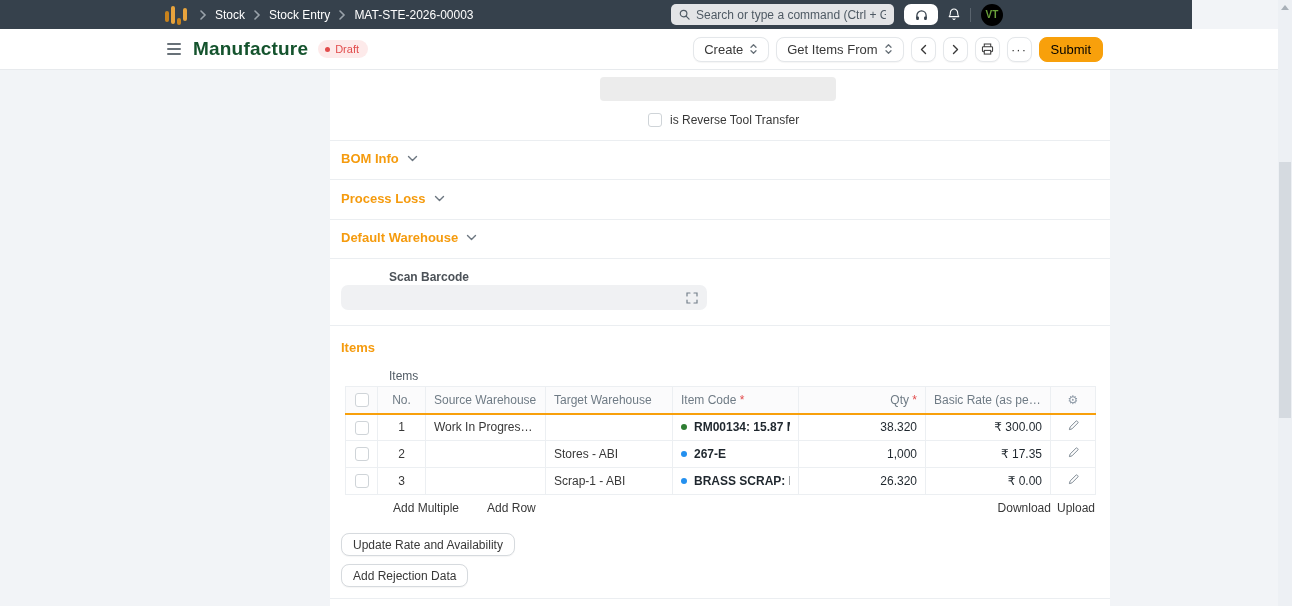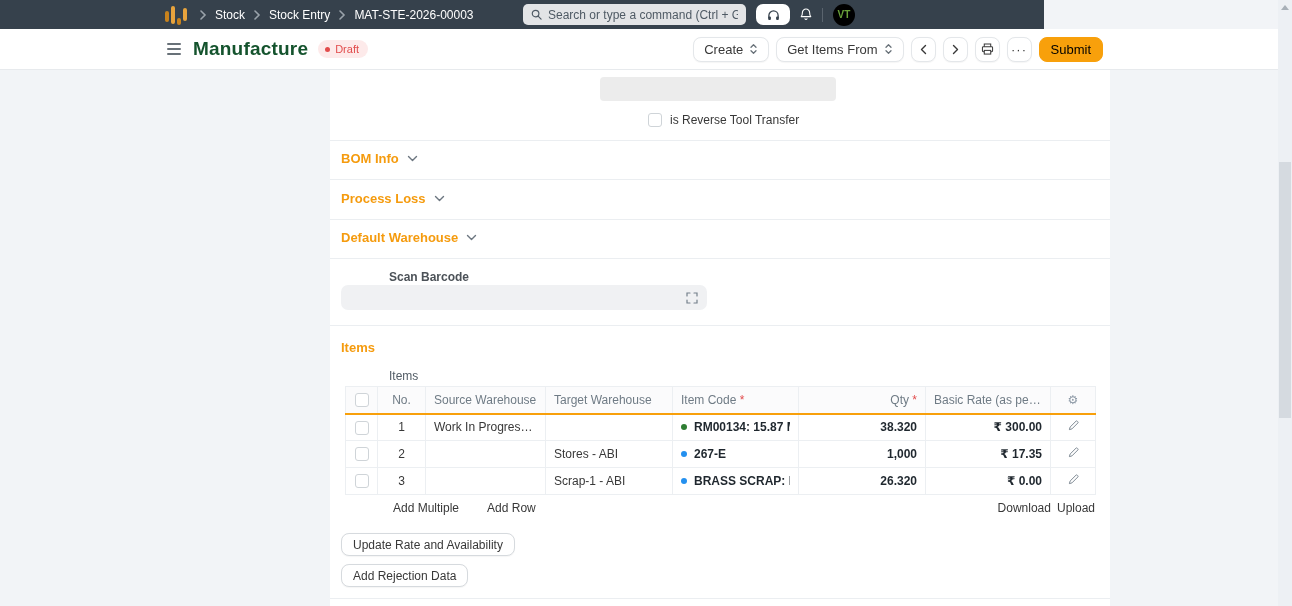--- a/index.html
+++ b/index.html
@@ -1,21 +1,21 @@
 <!DOCTYPE html>
 <html><head>
 <meta charset="utf-8">
 <style>
   * { margin:0; padding:0; box-sizing:border-box; }
   html,body { width:1292px; height:606px; }
   body { font-family:"Liberation Sans","DejaVu Sans",sans-serif; font-size:13px; color:#383838; background:#fff; }
   #app { position:relative; width:1292px; height:606px; overflow:hidden; background:#F2F4F7; }
 
   
-  .navbar { position:absolute; top:0; left:0; width:1044px; height:29px; background:#36414C; display:flex; align-items:center; padding:0 189px 0 165px; }
+  .navbar { position:absolute; top:0; left:0; width:1192px; height:29px; background:#36414C; display:flex; align-items:center; padding:0 189px 0 165px; }
   .nav-left { display:flex; align-items:center; gap:8px; flex:1; min-width:0; }
   .logo { display:flex; align-items:center; gap:2px; height:20px; margin-right:4px; }
   .logo i { display:block; width:4px; border-radius:2px; }
   .logo .b1 { height:11px; background:#C8821D; align-self:center; margin-top:4px; }
   .logo .b2 { height:18px; background:#E8A33D; }
   .logo .b3 { height:7px;  background:#C8821D; align-self:flex-end; }
   .logo .b4 { height:13px; background:#E8A33D; align-self:center; }
   .crumb-sep { display:flex; align-items:center; color:#9AA3AB; }
   .crumb { color:#FFFFFF; font-size:12px; text-decoration:none; white-space:nowrap; cursor:pointer; }
   .nav-right { display:flex; align-items:center; gap:10px; }
@@ -65,21 +65,21 @@
   table.grid th, table.grid td { border:1px solid #ECEFF2; height:27px; padding:0 8px; overflow:hidden; white-space:nowrap; text-overflow:ellipsis; }
   table.grid { border:1px solid #DCE0E4; }
   table.grid thead th { font-weight:normal; color:#6F7B85; background:#FBFBFC; border-bottom:2px solid #F8A00B; text-align:left; }
   .th-center, .td-center { text-align:center !important; }
   .th-right, .td-right { text-align:right !important; }
   .req { color:#E24C4C; }
   .row-check { width:14px; height:14px; appearance:none; border:1px solid #CFD4D8; border-radius:3px; background:#fff; cursor:pointer; vertical-align:middle; }
   .item-cell { display:flex; align-items:center; gap:7px; overflow:hidden; }
   .item-dot { width:6px; height:6px; border-radius:50%; flex:none; }
   .item-code { font-weight:bold; color:#1F272E; white-space:nowrap; overflow:hidden; }
-  .num-val { font-weight:bold; color:#1F272E; }
+  .num-val { font-weight:normal; color:#1F272E; }
   .gear-glyph { color:#8D99A6; font-size:12px; font-family:"DejaVu Sans",sans-serif; }
   .pencil-btn { background:none; border:none; cursor:pointer; color:#74808B; display:inline-flex; }
 
   .grid-footer { display:flex; align-items:center; justify-content:space-between; width:750px; }
   .grid-footer .grp { display:flex; gap:28px; }
   .txt-btn { background:none; border:none; font-family:inherit; font-size:12px; color:#383838; cursor:pointer; padding:0; }
 
   .pill-btn { height:23px; background:#fff; border:1px solid #D6DADE; border-radius:8px; font-size:12px; color:#383838; padding:0 11px; cursor:pointer; font-family:inherit; box-shadow:0 .5px 1px rgba(0,0,0,.04); }
 
   

